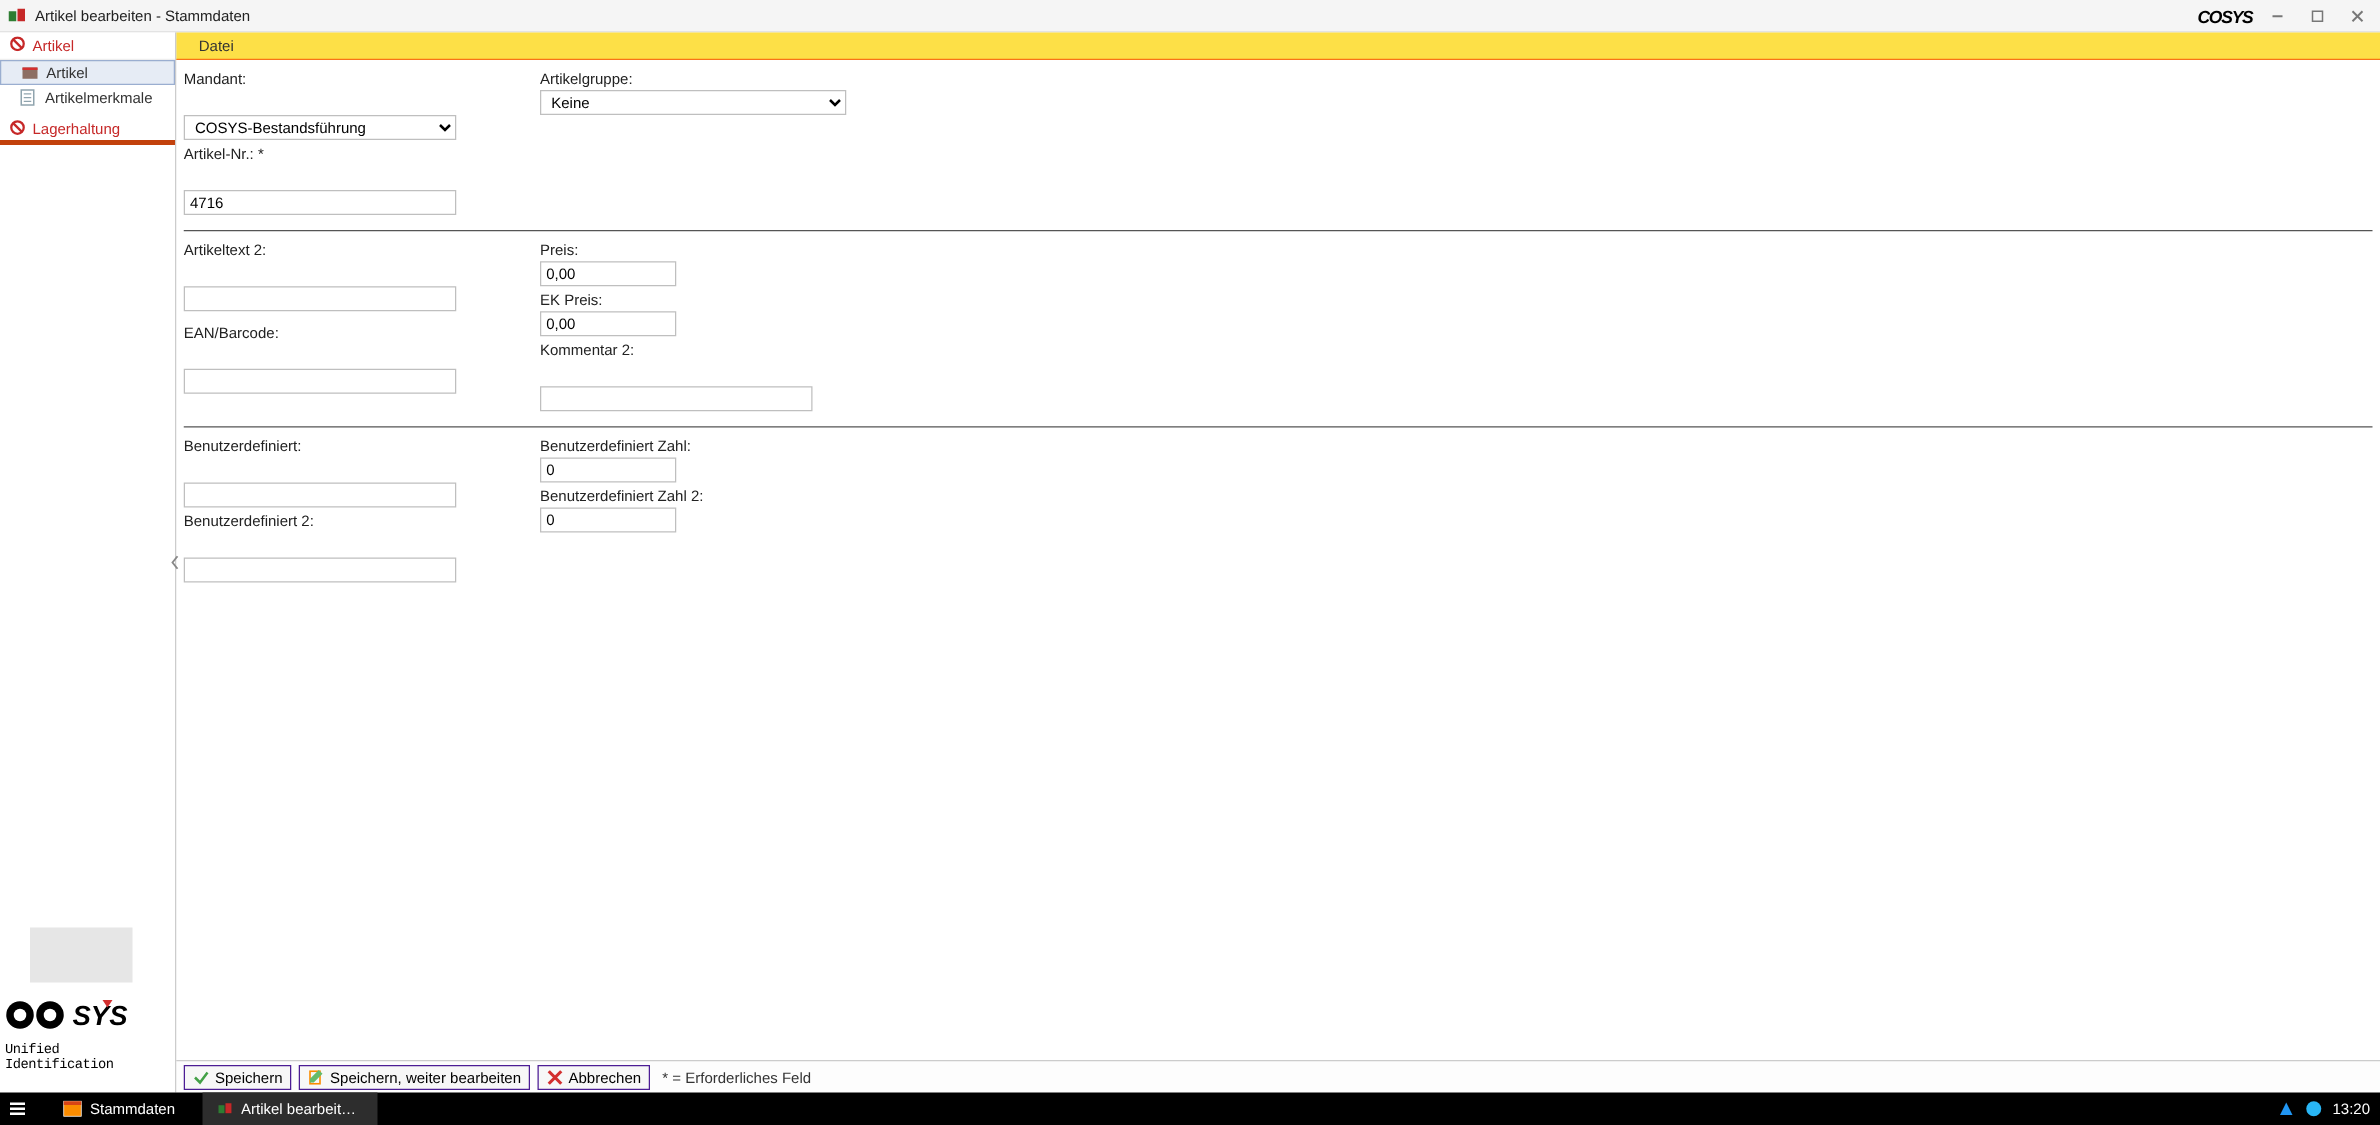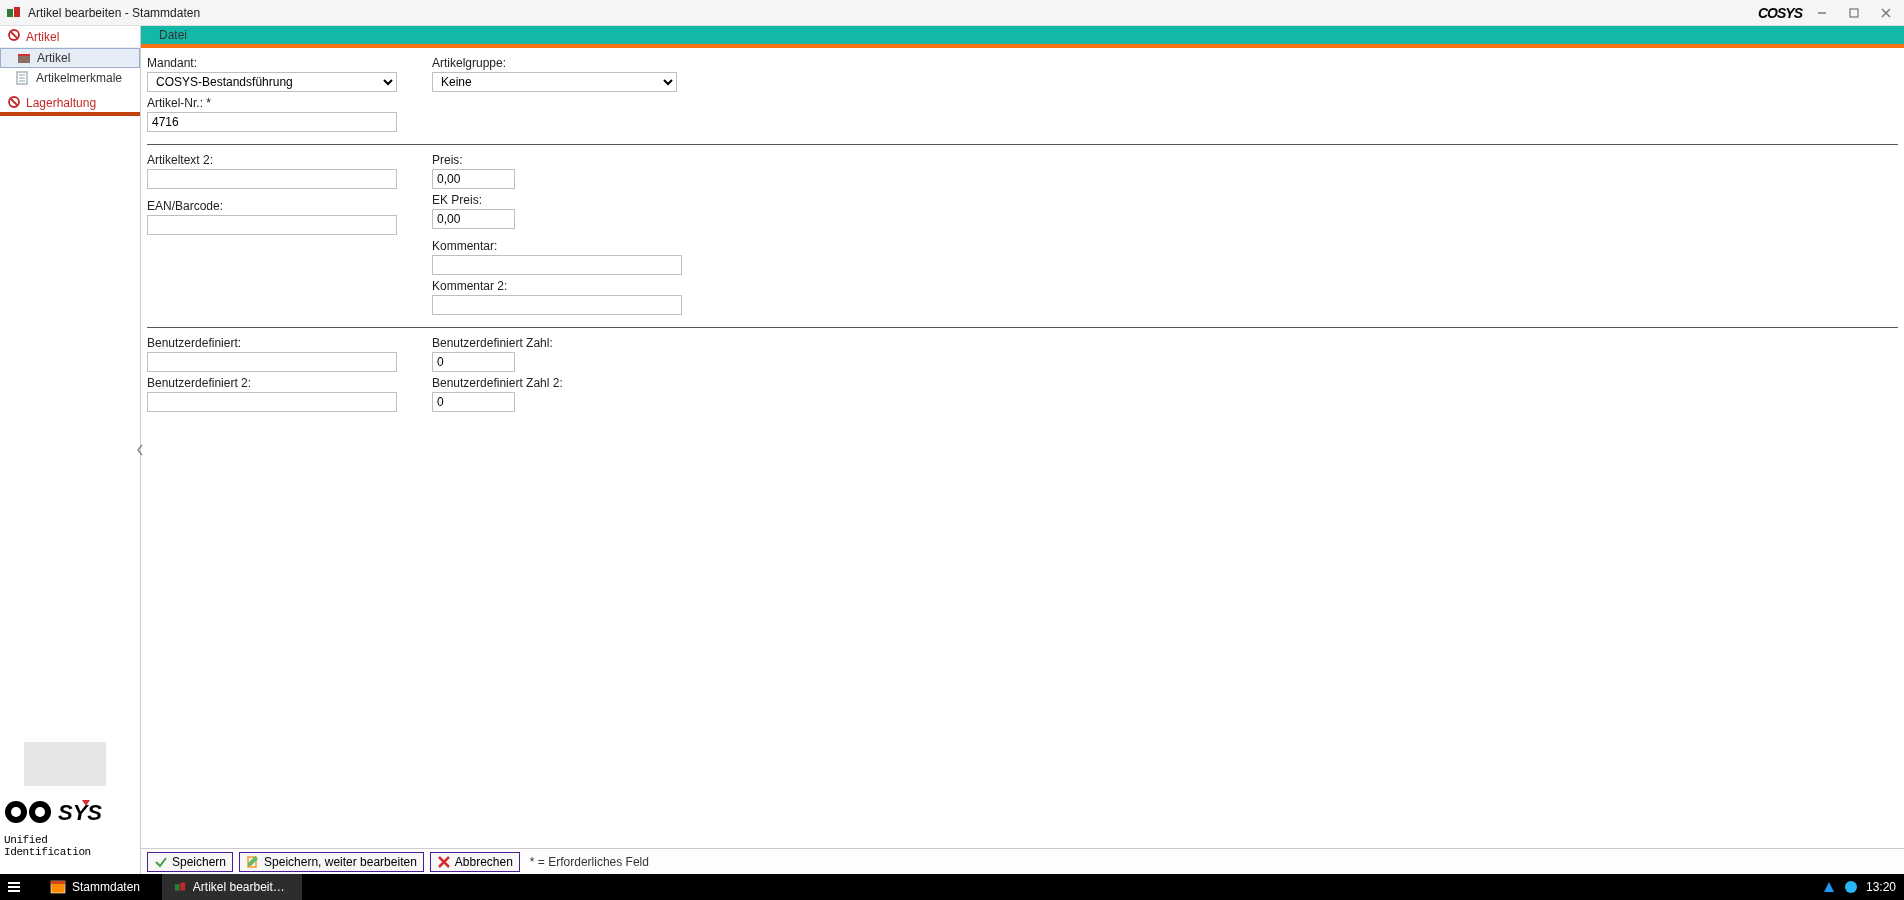--- a/index.html
+++ b/index.html
@@ -73,23 +73,23 @@
     right:-5px; top:50%;
     transform:translateY(-50%);
     width:10px; height:40px;
     display:flex; align-items:center; justify-content:center;
     cursor:pointer;
   }
   .splitter svg { width:8px; height:14px; color:#888;}
   .content { flex:1; display:flex; flex-direction:column; }
   .menubar {
     height:22px;
-    background:#14b8a6;
-    border-bottom:4px solid #f97316;
-    display:flex; align-items:flex-start;
+    background:#fde047;
+    border-bottom:1px solid #f97316;
+    display:flex; align-items:center;
     padding:0 10px;
     font-size:12px;
   }
   .menubar-item { padding:2px 8px; cursor:pointer;}
   .form-area {
     padding: 8px 6px;
     flex:1;
     overflow:auto;
   }
   .form-cols { display:flex; gap:20px; }
@@ -102,23 +102,23 @@
     font-size:12px;
     background:#fff;
   }
   .select-input {
     height:20px;
     border:1px solid #bfbfbf;
     padding:0 4px;
     font-size:12px;
     background:#fff;
   }
-  .w-250 { width:250px;}
+  .w-250 { width:218px;margin-top:20px;}
   .w-245 { width:245px;}
-  .w-85  { width:83px;}
+  .w-85  { width:109px;}
   hr.section-sep {
     margin: 8px 0;
     border: none;
     border-top: 1px solid #555;
   }
   .footer-bar {
     height:26px;
     border-top:1px solid #ccc;
     display:flex; align-items:center;
     padding:0 6px;
@@ -321,24 +321,20 @@
         </div>
         <div style="width:265px;">
           <div class="form-group">
             <span class="form-label">Preis:</span>
             <input class="text-input w-85" value="0,00" style="">
           </div>
           <div class="form-group">
             <span class="form-label">EK Preis:</span>
             <input class="text-input w-85" value="0,00" style="">
           </div>
-          <div class="form-group" style="margin-top:10px;">
-            <span class="form-label">Kommentar:</span>
-            <input class="text-input w-250" value="" style="">
-          </div>
           <div class="form-group">
             <span class="form-label">Kommentar 2:</span>
             <input class="text-input w-250" value="" style="">
           </div>
         </div>
       </div>
 
       <hr class="section-sep">
 
       <div class="form-cols">

